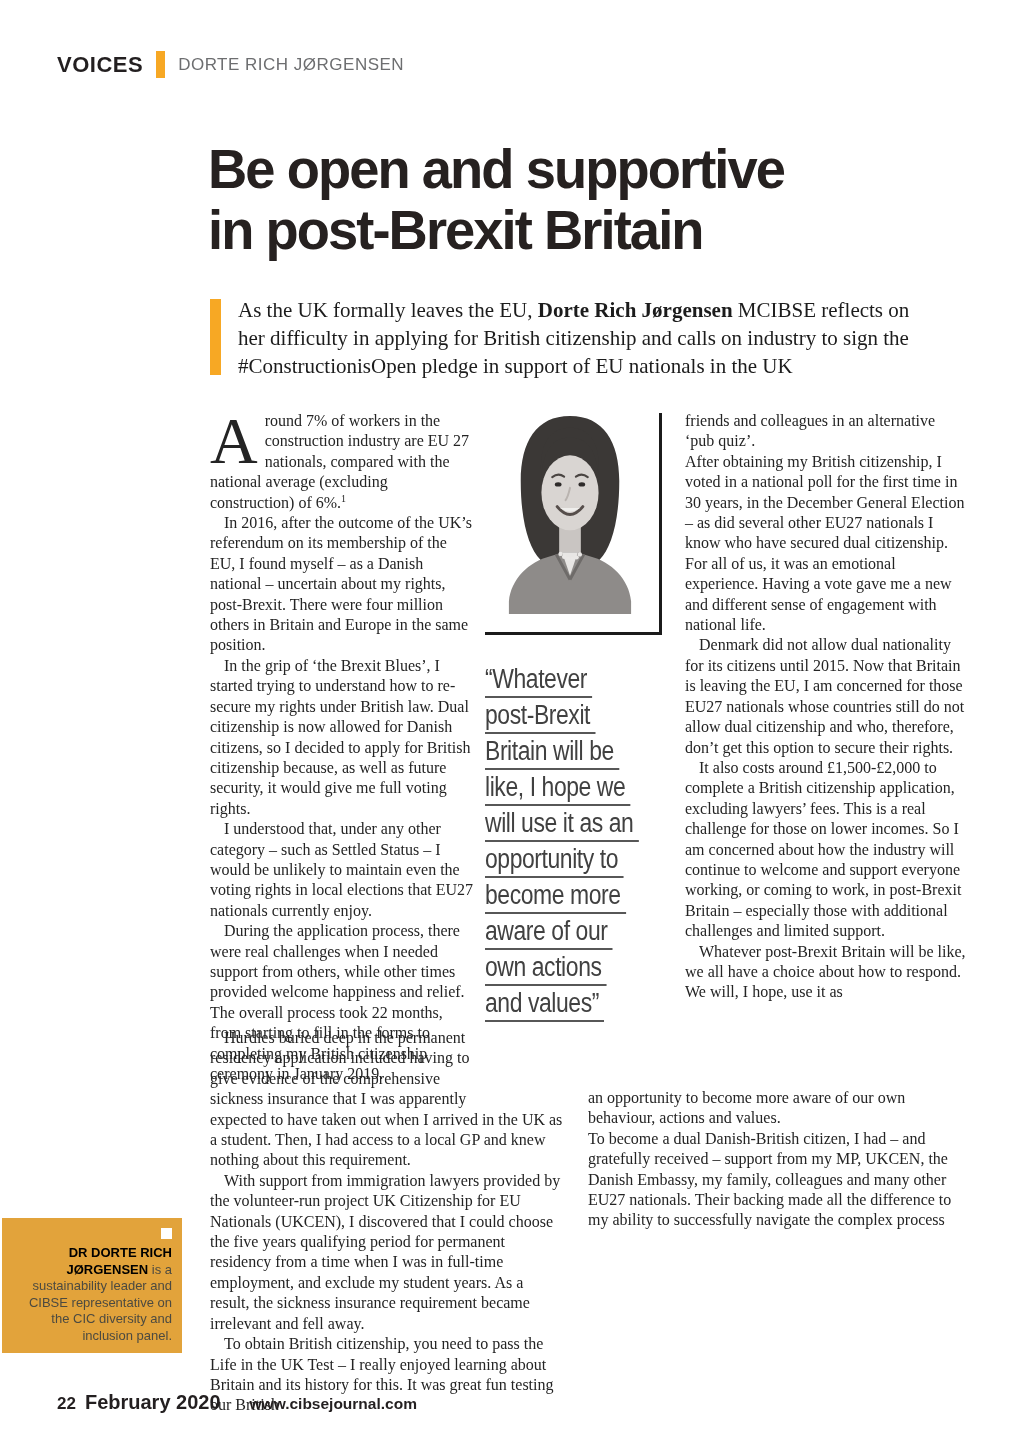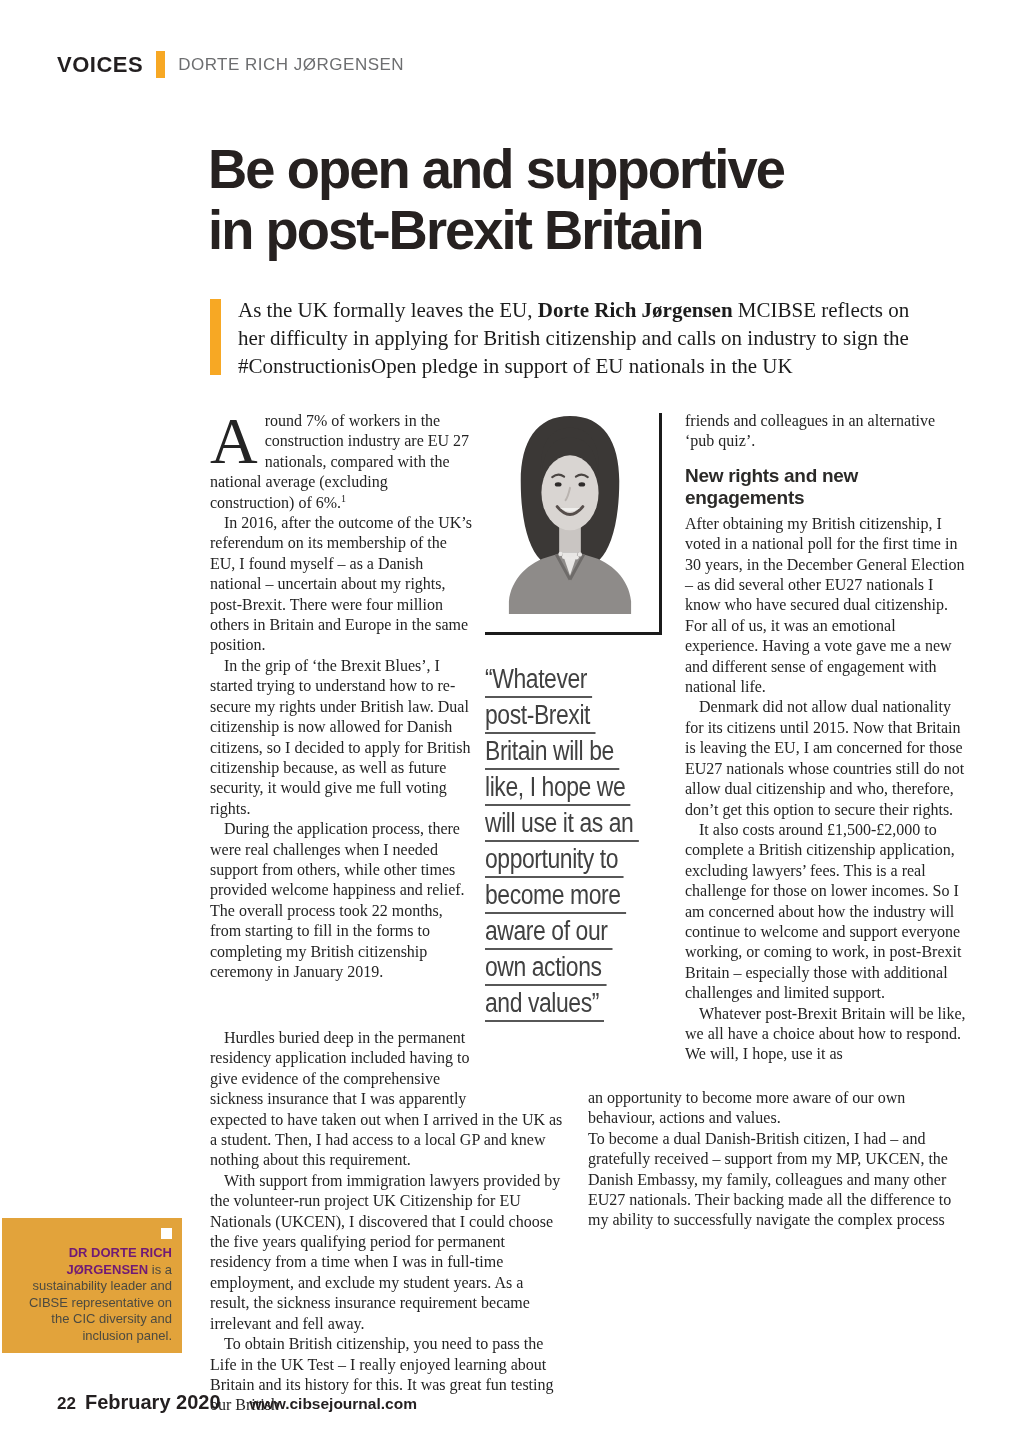--- a/index.html
+++ b/index.html
@@ -51,21 +51,21 @@
                transform:scaleX(.85); transform-origin:left top; }
   .pq-line { display:block; width:max-content; line-height:26px; padding:0 6px 4px 0;
              margin-bottom:4px; border-bottom:2px solid #575757; }
 
   
   .bio-box { left:2px; top:1218px; width:180px; height:135px; background:#E2A33B;
              box-sizing:border-box; padding:27px 10px 0 16px; text-align:right;
              font-family:"Liberation Sans", sans-serif; font-size:13px; line-height:16.5px;
              color:#4c4a40; }
   .bio-square { position:absolute; top:10px; right:10px; width:11px; height:11px; background:#ffffff; }
-  .bio-name { font-weight:700; color:#701a75; }
+  .bio-name { font-weight:700; color:#000000; }
 
   
   .footer { left:57px; top:1391px; display:flex; align-items:baseline; gap:9px;
             font-family:"Liberation Sans", sans-serif; color:#231f20; }
   .footer .page-num { font-weight:700; font-size:17px; }
   .footer .issue { font-weight:700; font-size:20px; }
   .footer .site { font-weight:700; font-size:15.5px; margin-left:20px; }
 </style>
 </head>
 <body>
@@ -83,20 +83,21 @@
     <span style="display:block">in post-Brexit Britain</span>
   </h1>
 
   <div class="abs standfirst-bar"></div>
   <div class="abs standfirst"><span>As the UK formally leaves the EU, </span><b>Dorte Rich Jørgensen</b><span> MCIBSE reflects on her difficulty in applying for British citizenship and calls on industry to sign the #ConstructionisOpen pledge in support of EU nationals in the UK</span></div>
 
   <div class="abs bodycol col-left-narrow">
     <p><span class="dropcap">A</span><span>round 7% of workers in the construction industry are EU 27 nationals, compared with the national average (excluding construction) of 6%.</span><sup class="fn">1</sup></p>
     <p class="ind">In 2016, after the outcome of the UK’s referendum on its membership of the EU, I found myself – as a Danish national – uncertain about my rights, post-Brexit. There were four million others in Britain and Europe in the same position.</p>
     <p class="ind">In the grip of ‘the Brexit Blues’, I started trying to understand how to re-secure my rights under British law. Dual citizenship is now allowed for Danish citizens, so I decided to apply for British citizenship because, as well as future security, it would give me full voting rights.</p>
+    <p class="ind">I understood that, under any other category – such as Settled Status – I would be unlikely to maintain even the voting rights in local elections that EU27 nationals currently enjoy.</p>
     <p class="ind">During the application process, there were real challenges when I needed support from others, while other times provided welcome happiness and relief. The overall process took 22 months, from starting to fill in the forms to completing my British citizenship ceremony in January 2019.</p>
   </div>
 
   <svg class="abs portrait" viewBox="0 0 140 205" preserveAspectRatio="xMidYMax meet" aria-hidden="true">
     <path d="M70,4 C36,4 20,30 20,70 C20,110 28,138 40,150 L40,152 L100,152 L100,150 C112,138 120,110 120,70 C120,30 104,4 70,4 Z" fill="#3b3836"></path>
     <rect x="59" y="112" width="22" height="36" fill="#c9c5c2"></rect>
     <ellipse cx="70" cy="82" rx="29" ry="38" fill="#d9d5d2"></ellipse>
     <path d="M41,64 C44,34 56,26 70,26 C84,26 96,34 99,64 C101,42 96,16 70,16 C44,16 39,42 41,64 Z" fill="#3b3836"></path>
     <path d="M52,66 Q58,61.5 64,65.5" stroke="#4a4542" stroke-width="2.2" fill="none" stroke-linecap="round"></path>
     <path d="M76,65.5 Q82,61.5 88,66" stroke="#4a4542" stroke-width="2.2" fill="none" stroke-linecap="round"></path>
@@ -128,21 +129,20 @@
     <span class="pq-line">will use it as an</span>
     <span class="pq-line">opportunity to</span>
     <span class="pq-line">become more</span>
     <span class="pq-line">aware of our</span>
     <span class="pq-line">own actions</span>
     <span class="pq-line">and values”</span>
   </div>
 
   <div class="abs bodycol col-right-narrow">
     <p>friends and colleagues in an alternative ‘pub quiz’.</p>
-    <p class="subhead">New rights and new engagements</p>
     <p>After obtaining my British citizenship, I voted in a national poll for the first time in 30 years, in the December General Election – as did several other EU27 nationals I know who have secured dual citizenship. For all of us, it was an emotional experience. Having a vote gave me a new and different sense of engagement with national life.</p>
     <p class="ind">Denmark did not allow dual nationality for its citizens until 2015. Now that Britain is leaving the EU, I am concerned for those EU27 nationals whose countries still do not allow dual citizenship and who, therefore, don’t get this option to secure their rights.</p>
     <p class="ind">It also costs around £1,500-£2,000 to complete a British citizenship application, excluding lawyers’ fees. This is a real challenge for those on lower incomes. So I am concerned about how the industry will continue to welcome and support everyone working, or coming to work, in post-Brexit Britain – especially those with additional challenges and limited support.</p>
     <p class="ind">Whatever post-Brexit Britain will be like, we all have a choice about how to respond. We will, I hope, use it as</p>
   </div>
 
   <div class="abs bodycol col-left-wide">
     <div class="wrap-spacer"></div>
     <p class="ind">Hurdles buried deep in the permanent residency application included having to give evidence of the comprehensive sickness insurance that I was apparently expected to have taken out when I arrived in the UK as a student. Then, I had access to a local GP and knew nothing about this requirement.</p>
     <p class="ind">With support from immigration lawyers provided by the volunteer-run project UK Citizenship for EU Nationals (UKCEN), I discovered that I could choose the five years qualifying period for permanent residency from a time when I was in full-time employment, and exclude my student years. As a result, the sickness insurance requirement became irrelevant and fell away.</p>

